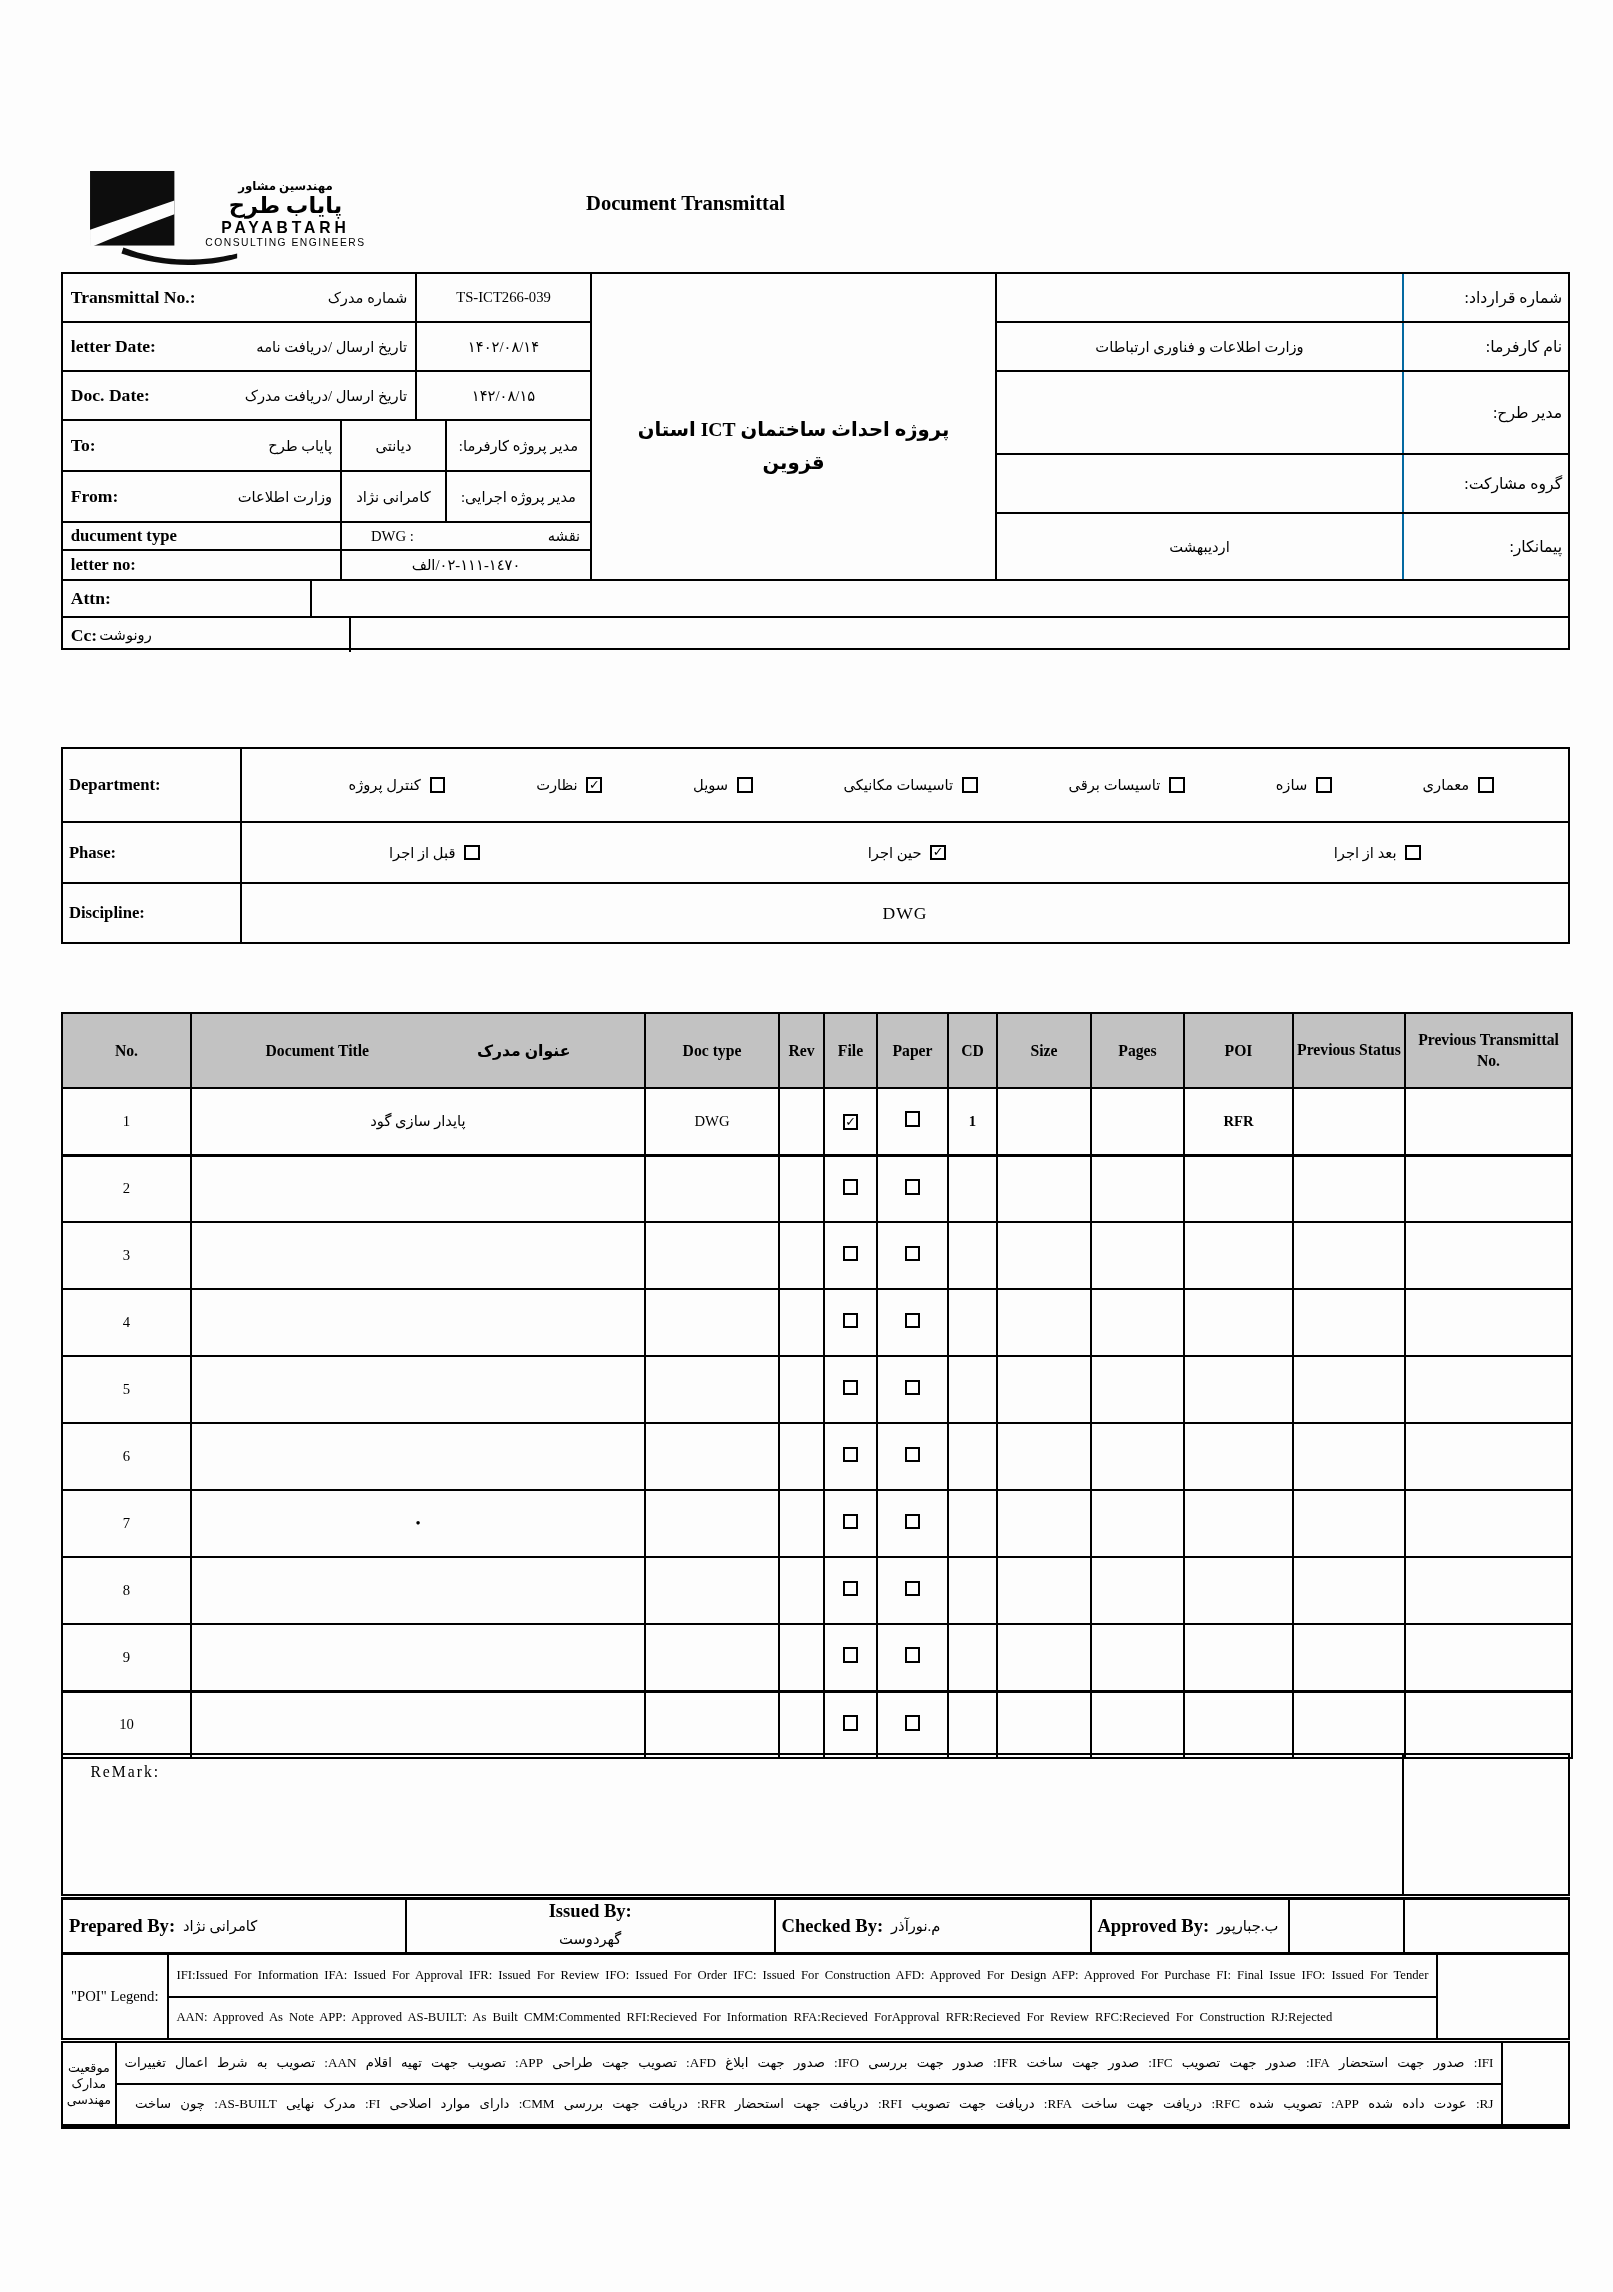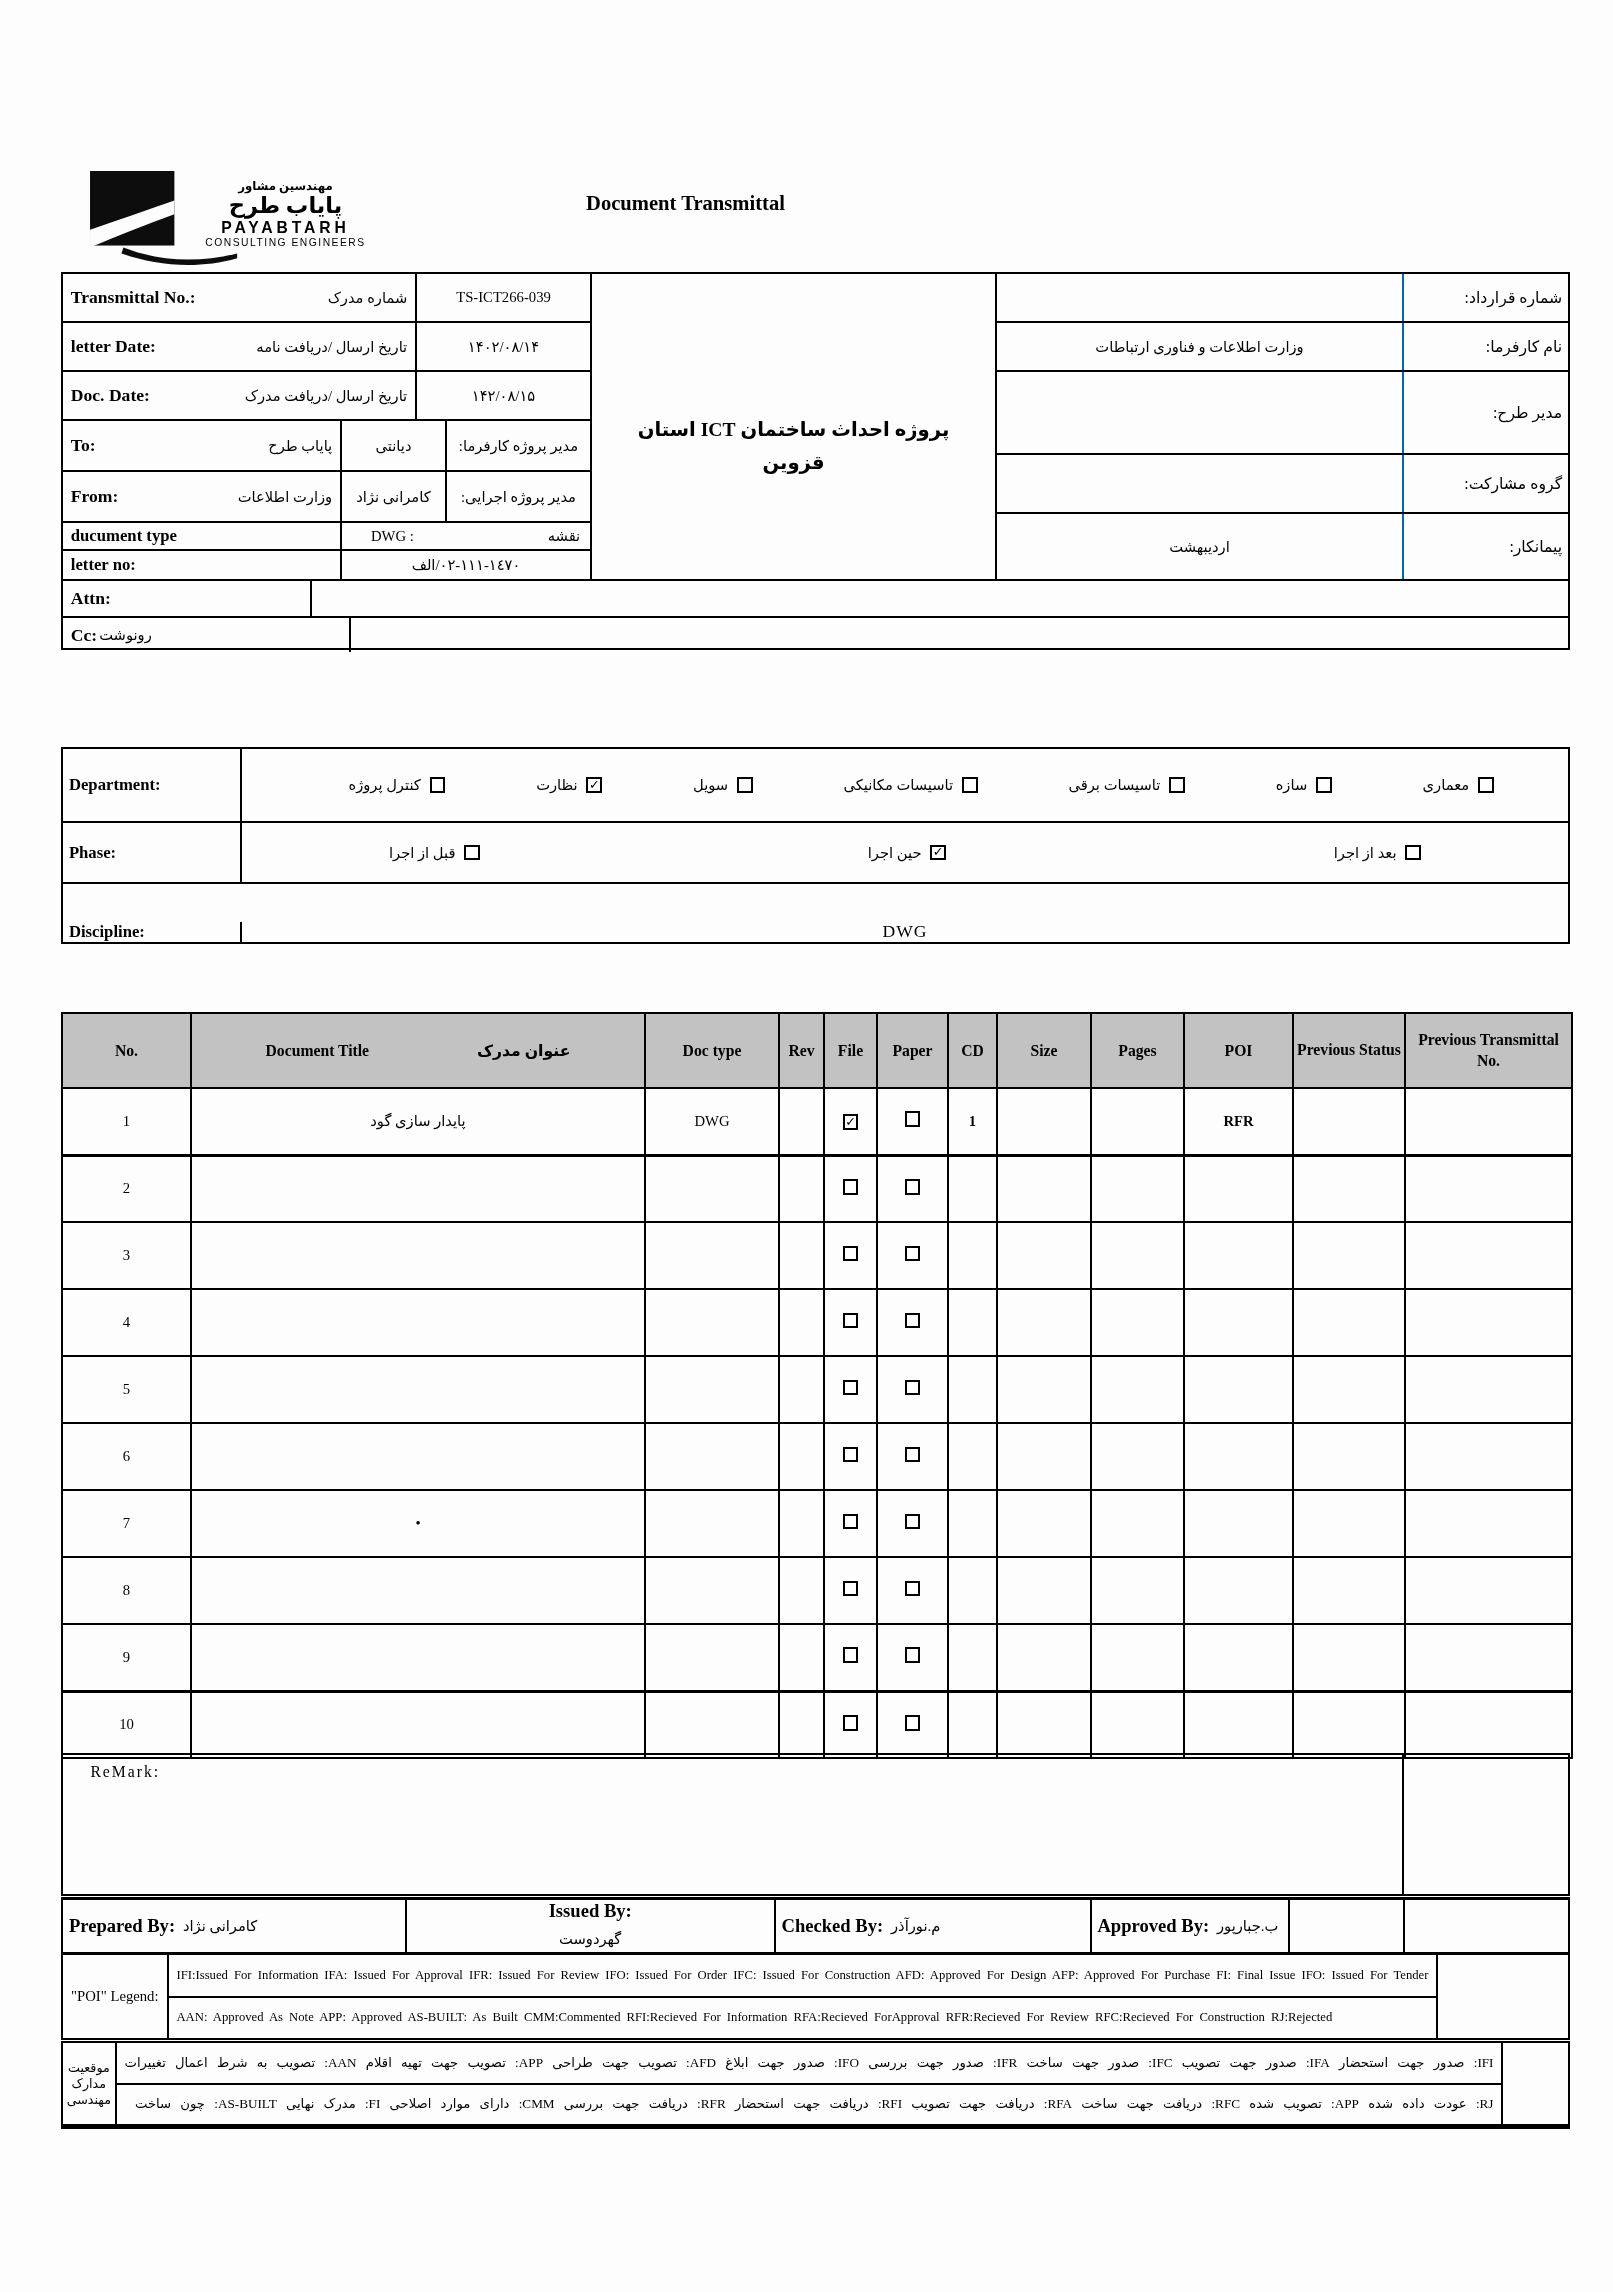--- a/index.html
+++ b/index.html
@@ -49,21 +49,21 @@
   .rh50{height:49px;} .rh85{height:83px;} .rh60{height:59px;} .rh65{height:65px;}
   .tt-attn { height:37px; border-top:2px solid #000; display:flex; }
   .tt-cc   { height:36px; border-top:2px solid #000; display:flex;gap:39px; }
   .attn-lbl { width:247px; display:flex; align-items:center; padding:0 7.8px; font-weight:bold; font-size:17.6px; gap:2px;}
   .attn-rest { flex:1; border-left:2px solid #000; }
   .cc-fa { font-weight:normal; font-size:14.7px; direction:rtl; }
   
   .mid-table { position:absolute; left:61px; top:747px; width:1509px; height:197px; border:2.9px solid #000; }
   .m-row { display:flex; border-bottom:2px solid #000; }
   .m-row:last-child { border-bottom:none; }
-  .mh75{height:74px;gap:32px;} .mh62{height:61px;} .mh58{height:58px;align-items:flex-end;}
+  .mh75{height:74px;gap:32px;} .mh62{height:61px;} .mh58{height:58px;}
   .m-lbl { width:179px; border-right:2px solid #000; display:flex; align-items:center; padding-left:5.9px;
            font-weight:bold; font-size:16.7px; }
   .m-items { flex:1; direction:rtl; display:flex; align-items:center; justify-content:space-around; padding:0 29px; }
   .m-items-3 { justify-content:space-between; padding:0 147px; }
   .citem { display:inline-flex; align-items:center; gap:8.8px; font-size:14.7px; }
   .cb { display:inline-flex; width:15.7px; height:15.7px; border:2px solid #000; align-items:center;
         justify-content:center; font-size:12.7px; line-height:1; background:#fff; flex:none;
         font-family:"DejaVu Sans",sans-serif; }
   .m-disc { flex:1; display:flex; align-items:center; justify-content:center; font-size:17.6px; letter-spacing:1px; }
   

